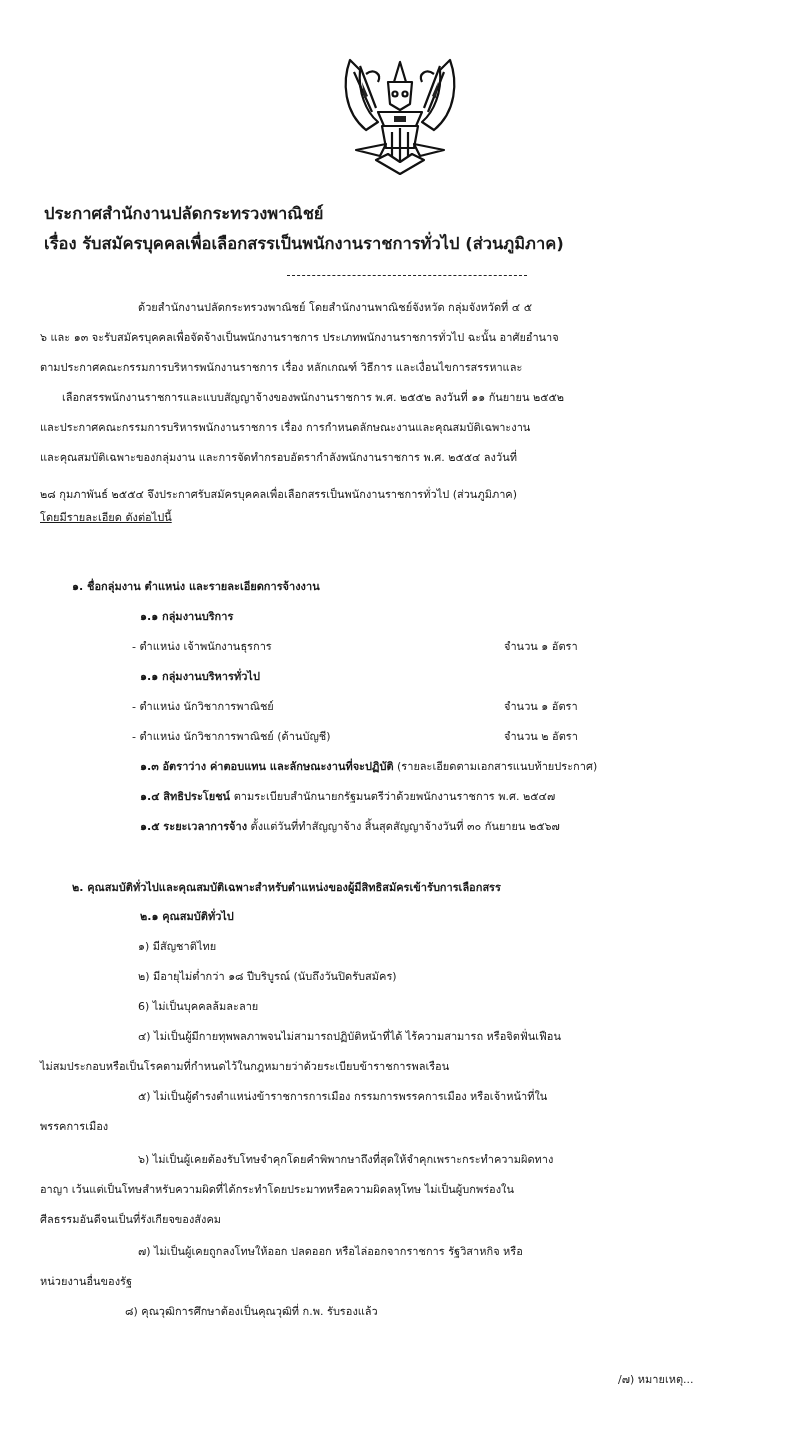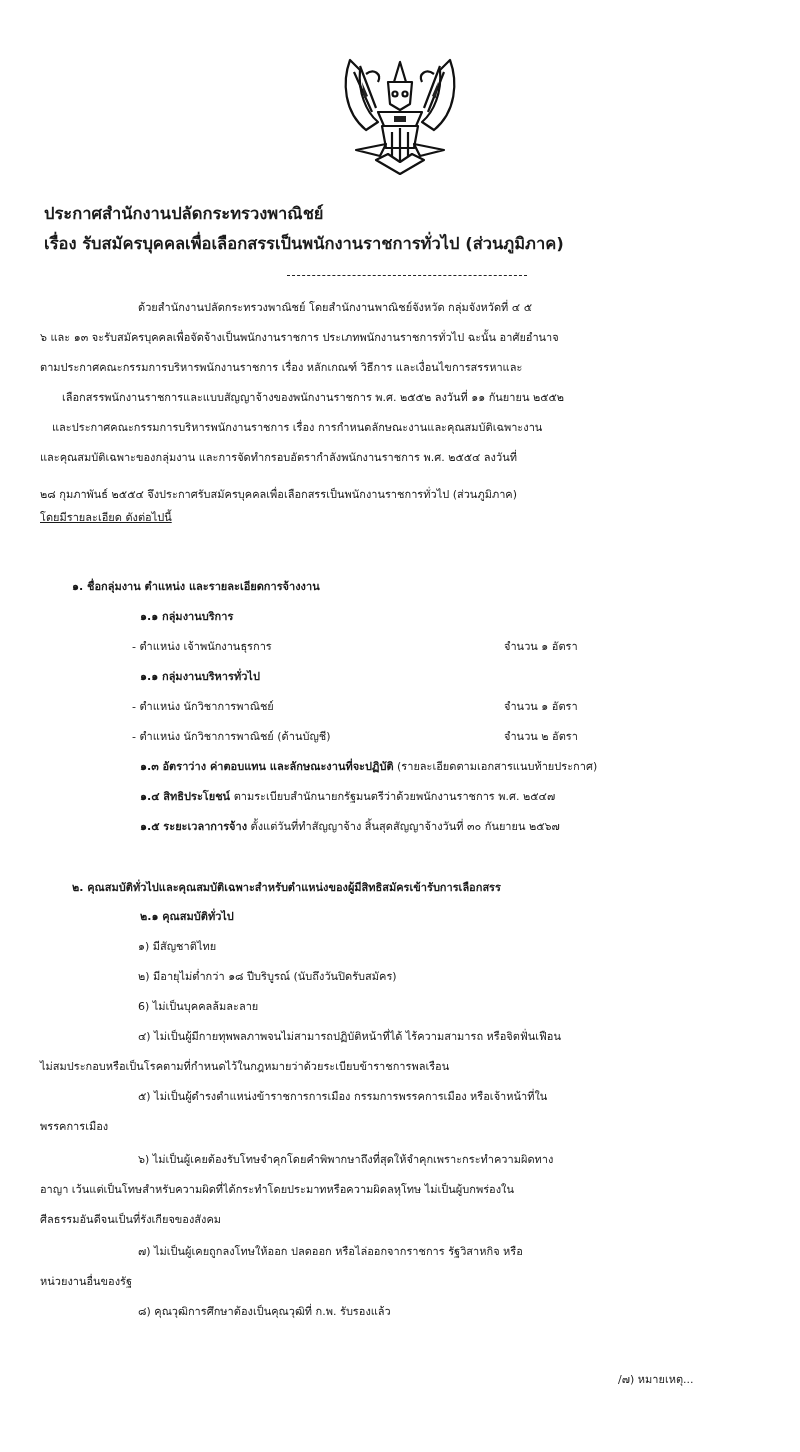--- a/index.html
+++ b/index.html
@@ -41,21 +41,21 @@
 </svg>
 
 <div class="line center hdr" style="top:204px;">ประกาศสำนักงานปลัดกระทรวงพาณิชย์</div>
 <div class="line center hdr" style="top:234px;">เรื่อง รับสมัครบุคคลเพื่อเลือกสรรเป็นพนักงานราชการทั่วไป (ส่วนภูมิภาค)</div>
 <div class="sep"></div>
 
 <div class="line" style="top:298px; left:138px; width:630px;">ด้วยสำนักงานปลัดกระทรวงพาณิชย์ โดยสำนักงานพาณิชย์จังหวัด กลุ่มจังหวัดที่  ๔ ๕</div>
 <div class="line" style="top:328px; left:40px; width:730px;">๖ และ ๑๓ จะรับสมัครบุคคลเพื่อจัดจ้างเป็นพนักงานราชการ ประเภทพนักงานราชการทั่วไป ฉะนั้น อาศัยอำนาจ</div>
 <div class="line" style="top:358px; left:40px; width:730px;">ตามประกาศคณะกรรมการบริหารพนักงานราชการ เรื่อง หลักเกณฑ์ วิธีการ และเงื่อนไขการสรรหาและ</div>
 <div class="line" style="top:388px; left:54px; width:730px;margin-left:8px;">เลือกสรรพนักงานราชการและแบบสัญญาจ้างของพนักงานราชการ พ.ศ. ๒๕๕๒ ลงวันที่ ๑๑ กันยายน ๒๕๕๒</div>
-<div class="line" style="top:418px; left:40px; width:730px;margin-left:12px;">และประกาศคณะกรรมการบริหารพนักงานราชการ เรื่อง การกำหนดลักษณะงานและคุณสมบัติเฉพาะงาน</div>
+<div class="line" style="top:418px; left:40px; width:730px;">และประกาศคณะกรรมการบริหารพนักงานราชการ เรื่อง การกำหนดลักษณะงานและคุณสมบัติเฉพาะงาน</div>
 <div class="line" style="top:448px; left:40px; width:730px;">และคุณสมบัติเฉพาะของกลุ่มงาน และการจัดทำกรอบอัตรากำลังพนักงานราชการ พ.ศ. ๒๕๕๔ ลงวันที่</div>
 <div class="line" style="top:478px; left:40px; width:730px;margin-top:7px;">๒๘ กุมภาพันธ์ ๒๕๕๔ จึงประกาศรับสมัครบุคคลเพื่อเลือกสรรเป็นพนักงานราชการทั่วไป (ส่วนภูมิภาค)</div>
 <div class="line" style="top:508px; left:40px;text-decoration:underline;">โดยมีรายละเอียด ดังต่อไปนี้</div>
 
 <div class="line bold" style="top:577px; left:40px;">๑. ชื่อกลุ่มงาน ตำแหน่ง และรายละเอียดการจ้างงาน</div>
 
 <div class="line bold" style="top:607px; left:108px;">๑.๑ กลุ่มงานบริการ</div>
 <div class="line" style="top:637px; left:132px;">- ตำแหน่ง เจ้าพนักงานธุรการ</div>
 <div class="line" style="top:637px; left:504px;">จำนวน ๑ อัตรา</div>
 
@@ -88,15 +88,15 @@
 <div class="line" style="top:1087px; left:138px;">๕) ไม่เป็นผู้ดำรงตำแหน่งข้าราชการการเมือง กรรมการพรรคการเมือง หรือเจ้าหน้าที่ใน</div>
 <div class="line" style="top:1117px; left:40px;">พรรคการเมือง</div>
 
 <div class="line" style="top:1150px; left:138px;">๖) ไม่เป็นผู้เคยต้องรับโทษจำคุกโดยคำพิพากษาถึงที่สุดให้จำคุกเพราะกระทำความผิดทาง</div>
 <div class="line" style="top:1180px; left:40px;">อาญา เว้นแต่เป็นโทษสำหรับความผิดที่ได้กระทำโดยประมาทหรือความผิดลหุโทษ ไม่เป็นผู้บกพร่องใน</div>
 <div class="line" style="top:1210px; left:40px;text-align:right;">ศีลธรรมอันดีจนเป็นที่รังเกียจของสังคม</div>
 
 <div class="line" style="top:1242px; left:138px;">๗) ไม่เป็นผู้เคยถูกลงโทษให้ออก ปลดออก หรือไล่ออกจากราชการ รัฐวิสาหกิจ หรือ</div>
 <div class="line" style="top:1272px; left:40px;">หน่วยงานอื่นของรัฐ</div>
 
-<div class="line" style="top:1302px; left:138px;">๘) คุณวุฒิการศึกษาต้องเป็นคุณวุฒิที่ ก.พ. รับรองแล้ว</div>
+<div class="line" style="top:1302px; left:125px;">๘) คุณวุฒิการศึกษาต้องเป็นคุณวุฒิที่ ก.พ. รับรองแล้ว</div>
 
 <div class="line" style="top:1370px; left:618px;">/๗) หมายเหตุ...</div>
 
 </body></html>

